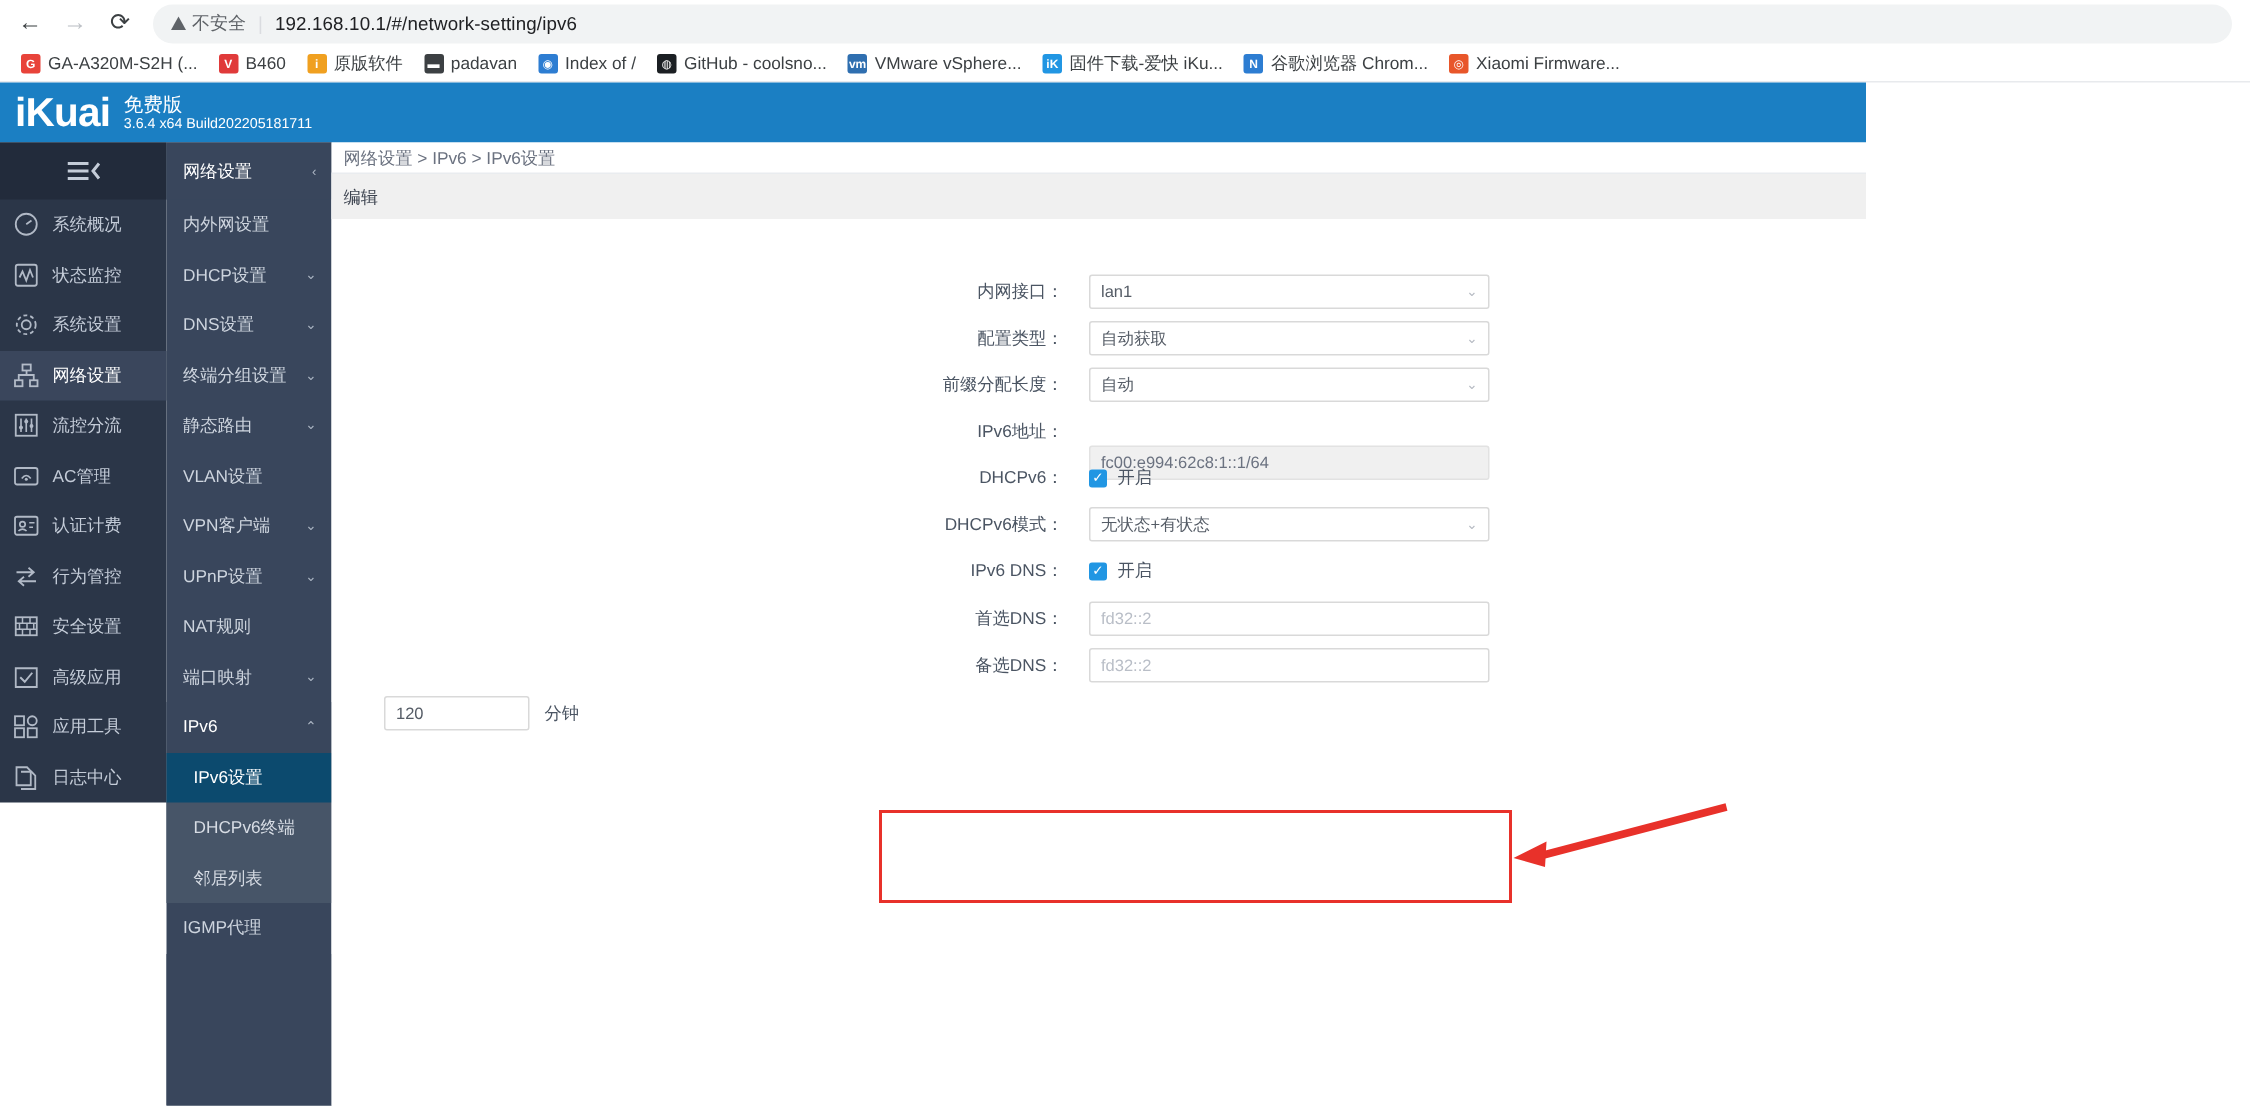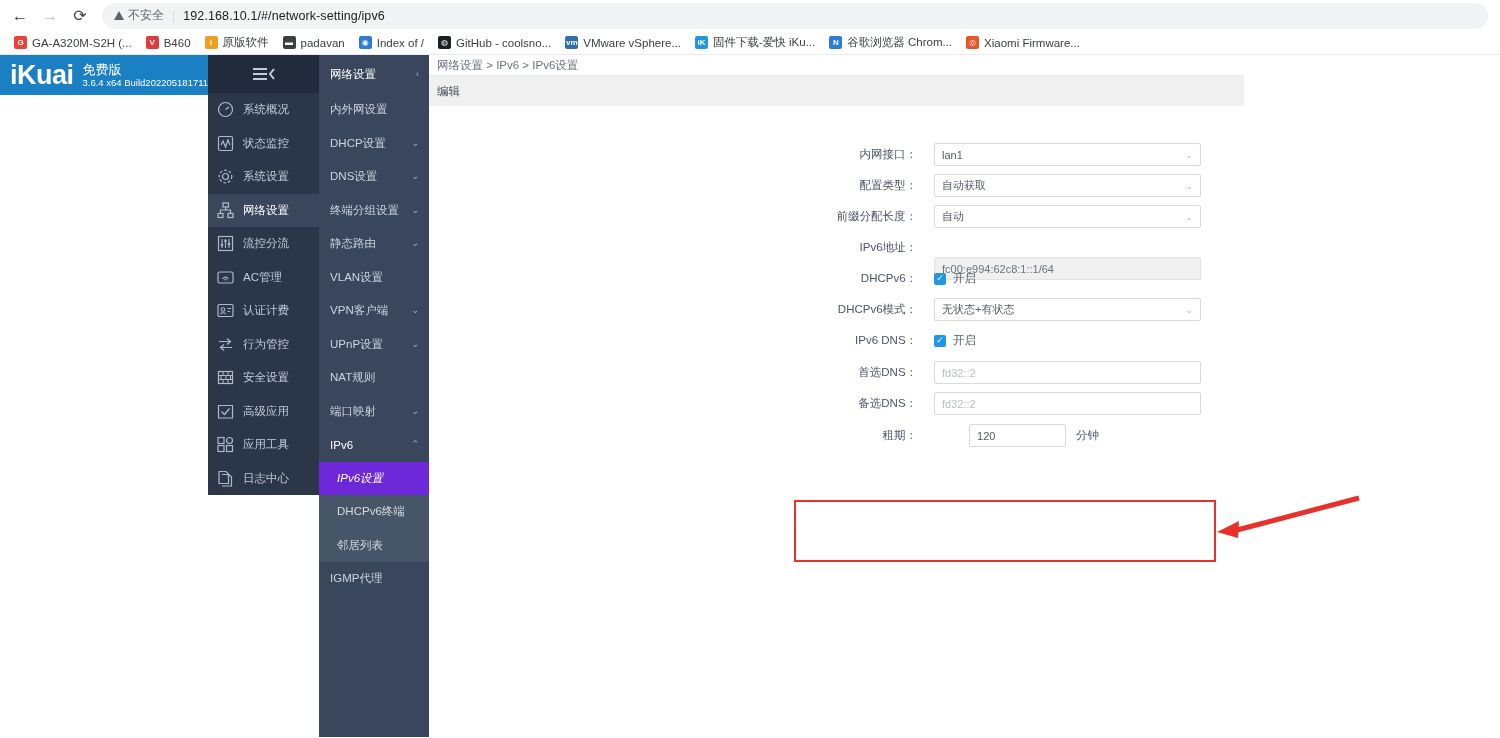--- a/index.html
+++ b/index.html
@@ -49,21 +49,21 @@
     padding: 2px 6px; border-radius: 4px;
     font-size: 11.5px; color: #3c4043; white-space: nowrap;
   }
   .bm-ico {
     width: 13px; height: 13px; border-radius: 2px;
     display: flex; align-items: center; justify-content: center;
     font-size: 8px; color: #fff; font-weight: bold; flex: none;
   }
 
   
-  #app { width: 1244px; height: 682px; display: flex; flex-direction: row; }
+  #app { width: 1244px; height: 682px; display: flex; flex-direction: column; }
   #app-header {
     height: 40px; background: #1b7fc3;
     display: flex; align-items: center; padding-left: 10px; flex: none;
   }
   #logo-text {
     font-size: 27px; font-weight: bold; color: #ffffff;
     letter-spacing: -.5px; line-height: 1; font-family: "Liberation Sans", sans-serif;
   }
   #ver-block { margin-left: 9px; line-height: 1.12; padding-top: 2px; }
   #ver-free { font-size: 13px; color: #ffffff; font-weight: normal; }
@@ -102,21 +102,21 @@
     height: 33.5px; display: flex; align-items: center;
     justify-content: space-between; padding: 0 10px 0 11px;
     color: #cdd4de; font-size: 11.5px;
   }
   .sn-item.expanded { background: #39465c; color: #ffffff; }
   .sn-sub-wrap { background: #475568; }
   .sn-sub {
     height: 33.5px; display: flex; align-items: center;
     padding-left: 18px; color: #d7dce4; font-size: 11.5px;
   }
-  .sn-sub.active { background: #6d28d9; color: #ffffff; font-style: italic; }
+  .sn-sub.active { background: #0c4a6e; color: #ffffff; }
   .chev { font-size: 9px; color: #aab4c2; line-height: 1; }
   #subnav-filler { flex: 1; background: #39465c; }
 
   
   #content { flex: 1; background: #ffffff; display: flex; flex-direction: column; min-width: 0; }
   #breadcrumb {
     height: 21px; display: flex; align-items: center;
     padding-left: 8px; font-size: 11.5px; color: #6b7280;
     border-bottom: 1px solid #e9ecef;
   }
@@ -506,21 +506,20 @@
         </div>
 
         <div class="frow">
           <div class="flabel">备选DNS：</div>
           <div class="fctl">
             <div class="finput ph">fd32::2</div>
           </div>
         </div>
 
         <div class="frow" style="margin-top:1px;">
-          <div class="flabel">租期：</div>
           <div class="fctl" style="width:auto;display:flex;align-items:center;padding-left:35px;">
             <div class="finput" style="width:97px;padding-right:7px;">120</div>
             <span class="unit">分钟</span>
           </div>
         </div>
 
 
         <div id="highlight-box"></div>
         <svg id="arrow-svg" width="160" height="60">
           <path d="M150 4 L28 36" stroke="#e8312a" stroke-width="5" fill="none"></path>

